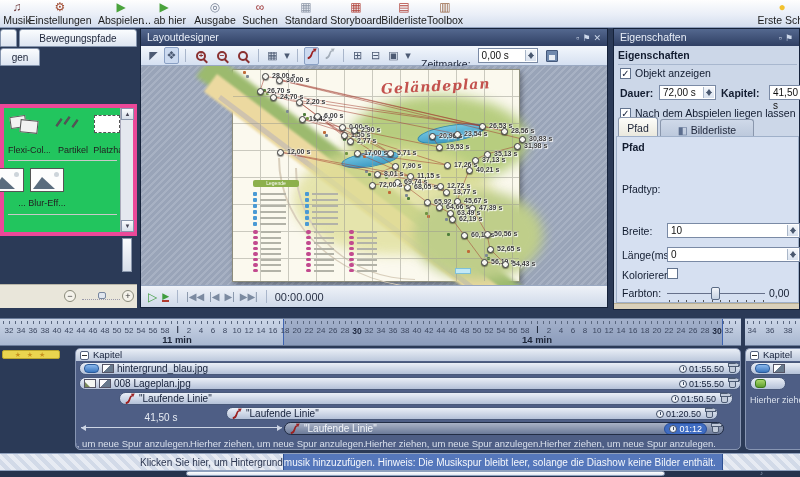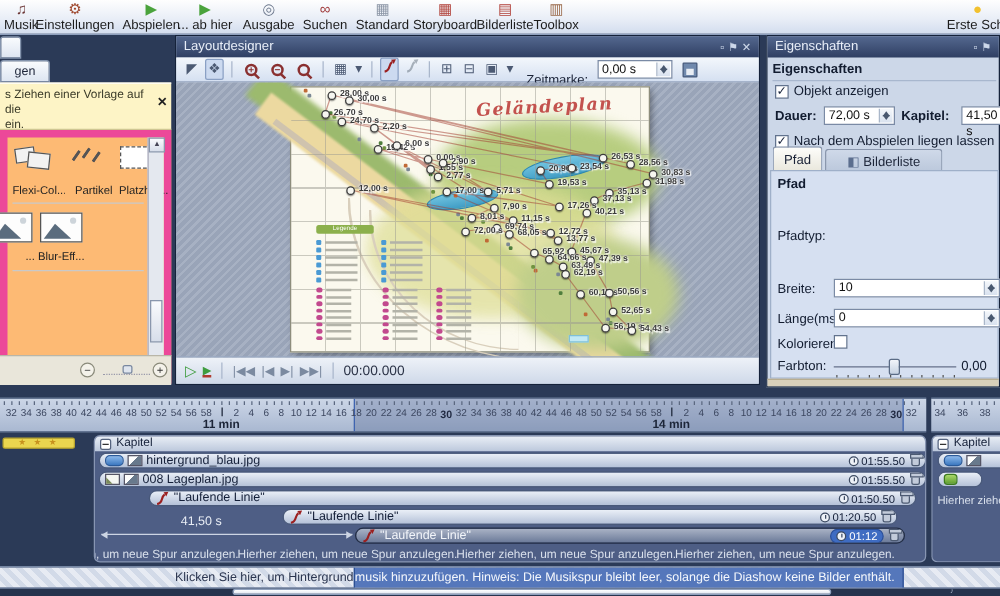--- a/index.html
+++ b/index.html
@@ -55,21 +55,21 @@
 .lgsq{position:absolute;width:4px;height:4px;background:#4a9ad4;border-radius:1px}
 .lgln{position:absolute;height:2px;background:#b3b3a8}
 .lgpk{position:absolute;width:5px;height:3.5px;background:#c2498e;border-radius:2px}
 .chip{position:absolute;left:222px;top:198px;width:16px;height:6px;background:#c2e9f5;border:1px solid #7fc0d8}
 
 
 #leftpanel{position:absolute;left:0;top:28px;width:137px;height:280px;background:#2b3a57}
 .ltab{position:absolute;height:18px;background:linear-gradient(#fafcfe,#dde5f1);border:1px solid #8494ad;border-radius:3px 3px 0 0;font-size:10px;line-height:17px;text-align:center;color:#1c2438}
 #notice{position:absolute;left:0;top:38px;width:137px;height:38px;background:#fdf4c6;border-top:1px solid #fff;border-bottom:1px solid #cfc692;font-size:9.5px;color:#3a3a28;padding:3px 14px 0 4px;line-height:12px}
 #notice .x{position:absolute;right:3px;top:10px;font-size:10px;font-weight:bold;color:#222}
-#lpcontent{position:absolute;left:0;top:76px;width:137px;height:203px;background:#fdba74;border:6px solid #ec4899}
+#lpcontent{position:absolute;left:0;top:76px;width:137px;height:132px;background:#22c55e;border:4px solid #ec4899}
 .thumbcell{position:absolute;top:4px;width:38px;height:30px}
 .minipic{position:absolute;background:#f2f2f2;border:1px solid #555}
 .thumblabel{position:absolute;top:37px;font-size:9px;color:#222;width:42px;text-align:center;white-space:nowrap;overflow:hidden}
 .divider{position:absolute;left:4px;right:16px;height:1px;background:#c9c9c9}
 .photic{position:absolute;width:34px;height:24px;background:#fdfdfd;border:1px solid #555;overflow:hidden}
 .photic::after{content:"";position:absolute;left:2px;bottom:2px;border-left:9px solid transparent;border-right:13px solid transparent;border-bottom:12px solid #5a6c7e}
 .photic::before{content:"";position:absolute;right:4px;top:3px;width:5px;height:5px;border-radius:50%;background:#cdd4da}
 #lpscroll{position:absolute;right:0;top:0;width:13px;bottom:0;background:#e4e8ef;border-left:1px solid #aab}
 .sbtn{position:absolute;left:0;width:13px;height:12px;background:linear-gradient(#fafbfd,#d7deea);border:1px solid #8a97ad;font-size:6px;text-align:center;line-height:11px;color:#445}
 #lpzoom{position:absolute;left:0;bottom:0;width:137px;height:24px;background:#e9e6da;border-top:1px solid #b9b6a8}
@@ -186,26 +186,22 @@
       <div class="tblabel">Toolbox</div>
     </div>
     <div class="tbitem" style="left: 750px;">
       <div class="tbglyph" style="color: rgb(242, 193, 46);">●</div>
       <div class="tblabel">Erste Schr</div>
     </div>
   </div>
 
 <div id="leftpanel">
   <div class="ltab" style="left:0;top:1px;width:17px"></div>
+  <div class="ltab" style="left:19px;top:1px;width:118px"><span>Bewegungspfade</span></div>
   <div class="ltab" style="left:0;top:20px;width:40px"><span>gen</span></div>
-  <div id="notice">
-    <div>s Ziehen einer Vorlage auf die</div>
-    <div>ein.</div>
-    <span class="x">✕</span>
-  </div>
   <div id="lpcontent">
     <div class="thumbcell" style="left:4px">
       <div class="minipic" style="left:2px;top:4px;width:16px;height:12px;transform:rotate(-8deg)"></div>
       <div class="minipic" style="left:12px;top:8px;width:18px;height:13px;transform:rotate(6deg)"></div>
     </div>
     <div class="thumbcell" style="left:48px">
       <div class="minipic" style="left:6px;top:6px;width:2px;height:9px;transform:rotate(35deg);background:#445"></div>
       <div class="minipic" style="left:14px;top:4px;width:2px;height:9px;transform:rotate(35deg);background:#445"></div>
       <div class="minipic" style="left:22px;top:7px;width:2px;height:9px;transform:rotate(35deg);background:#445"></div>
     </div>

